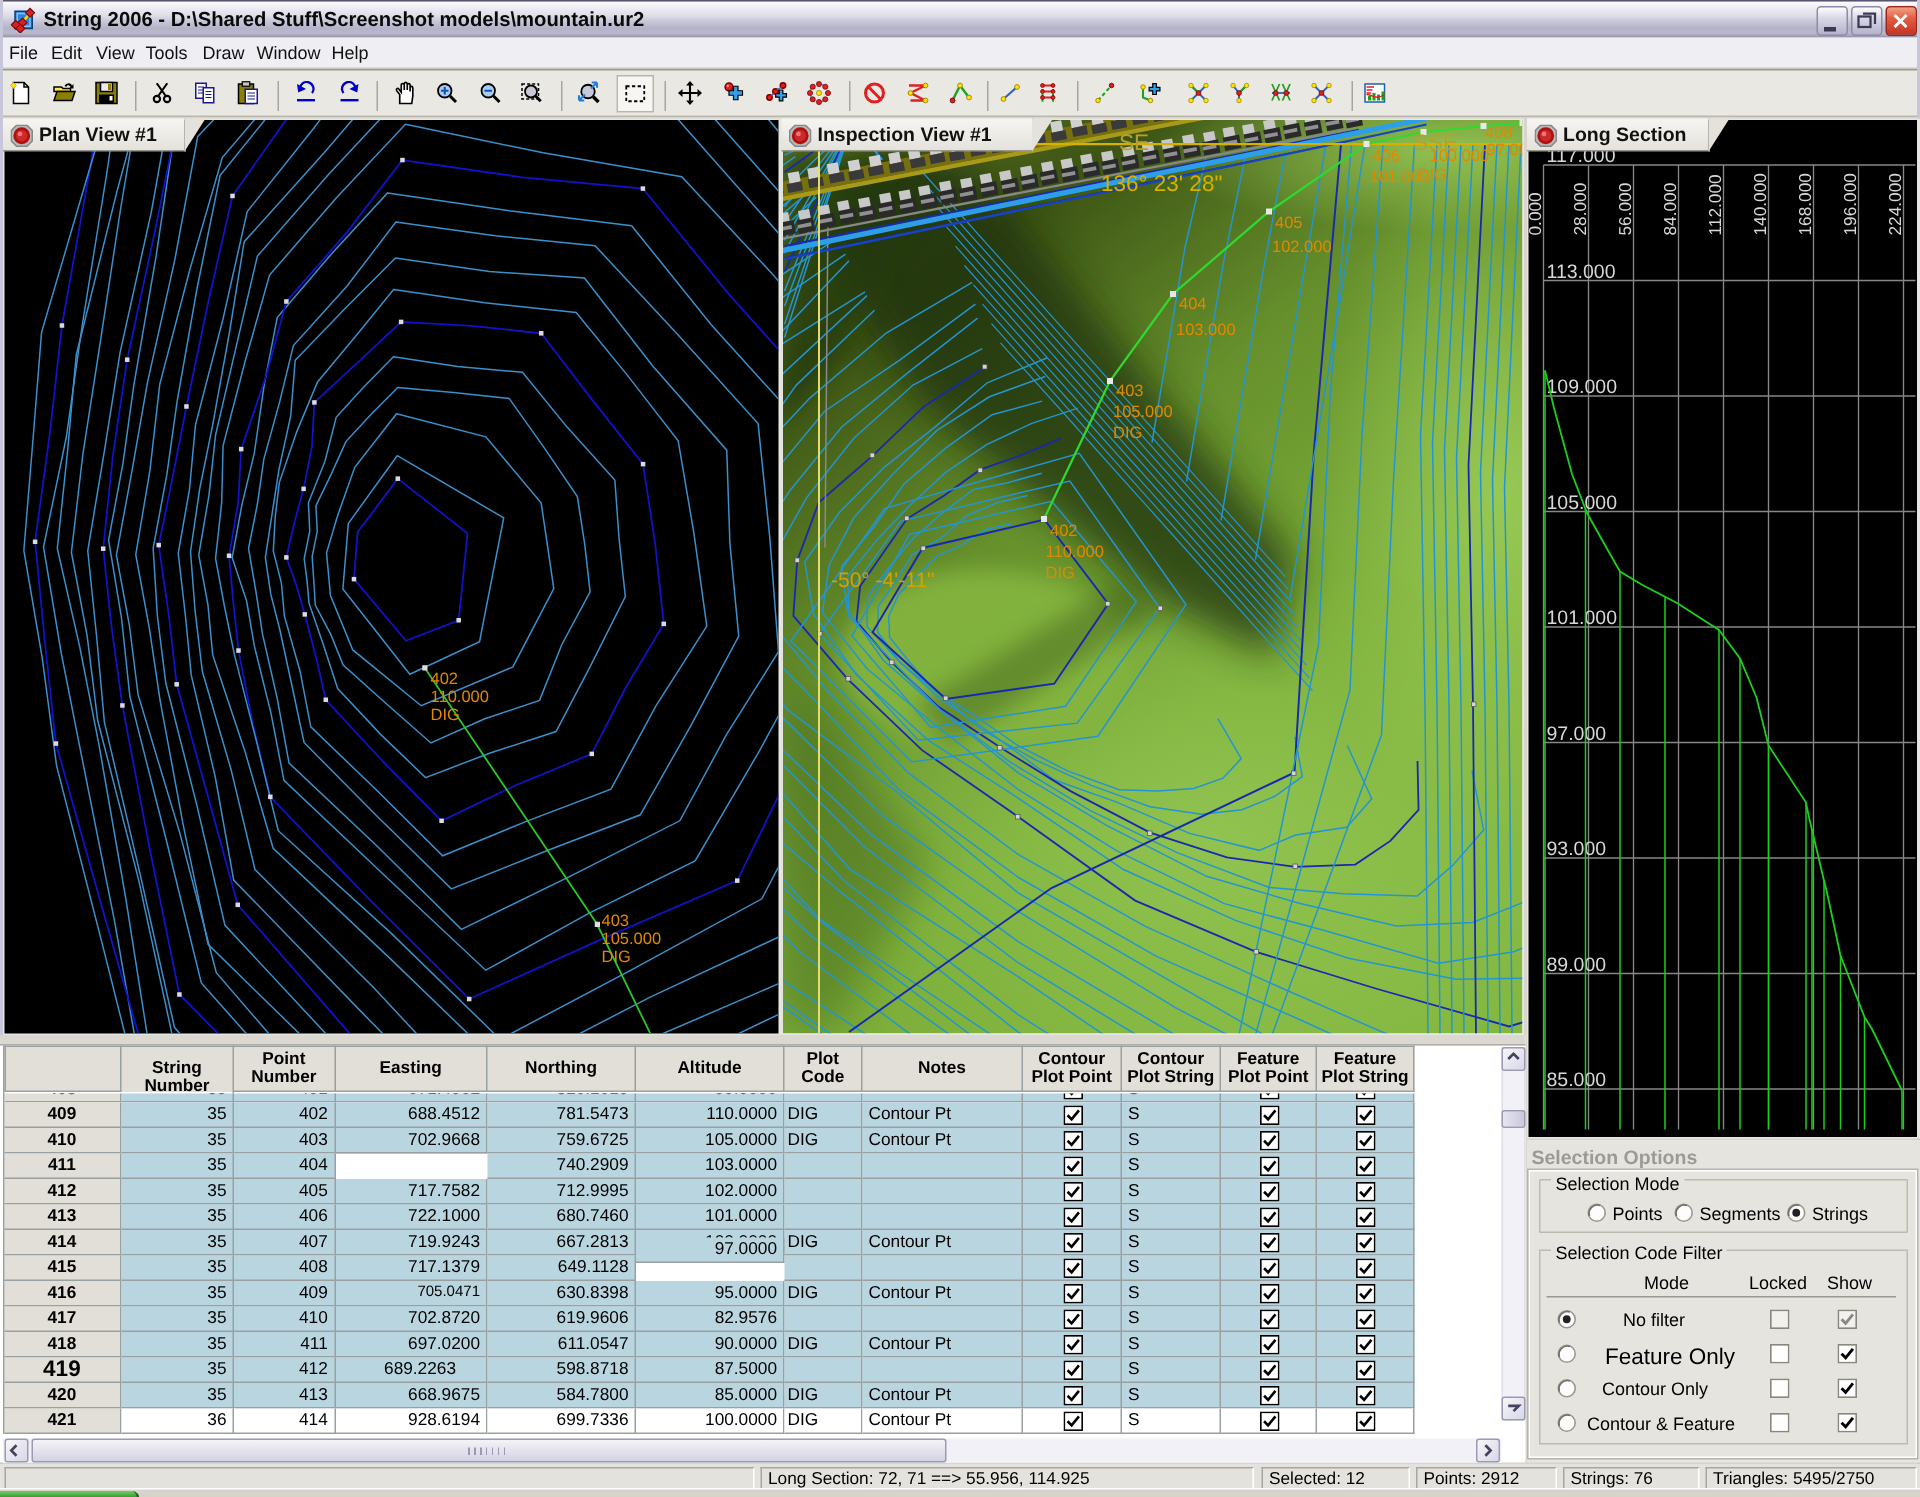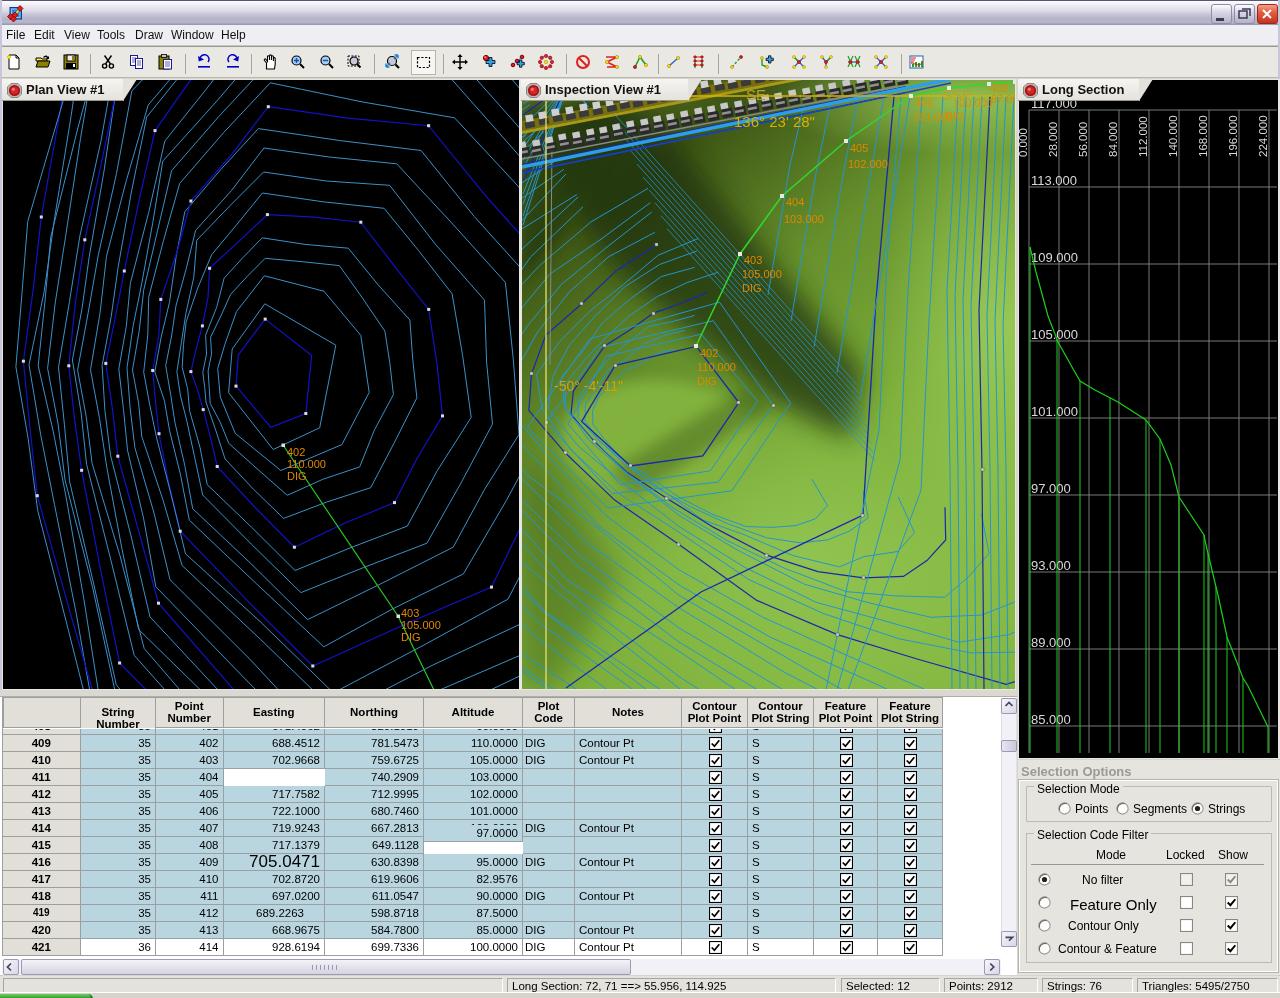--- a/index.html
+++ b/index.html
@@ -10,20 +10,21 @@
 <div class="abs" style="left:0;top:0;width:1280px;height:25px;background:linear-gradient(#fdfdfe,#f4f3f8 10%,#dddce8 40%,#c8c7d8 55%,#b4b2c8 75%,#bbbacb 88%,#9391ab);border-top:1px solid #56546e;">
 <svg class="abs" style="left:7px;top:3px" width="18" height="18" viewBox="0 0 18 18">
 <rect x="3" y="3.5" width="11.5" height="11.5" fill="#2f85e0" stroke="#0f3f7a"></rect>
 <rect x="4.5" y="5" width="8.5" height="8.5" fill="none" stroke="#8cc0f0"></rect>
 <path d="M3.5 12.5 L8 11 L13 4.5" stroke="#f2e200" stroke-width="1.6" fill="none"></path>
 <rect x="10.9" y="2.4" width="4.2" height="4.2" fill="#dd1f1f" stroke="#7a0b0b" stroke-width="0.8" transform="rotate(45 13 4.5)"></rect>
 <rect x="1.4" y="10.4" width="4.2" height="4.2" fill="#dd1f1f" stroke="#7a0b0b" stroke-width="0.8" transform="rotate(45 3.5 12.5)"></rect>
 <rect x="5.9" y="8.9" width="4.2" height="4.2" fill="#dd1f1f" stroke="#7a0b0b" stroke-width="0.8" transform="rotate(45 8 11)"></rect>
 <rect x="4.4" y="12.9" width="4.2" height="4.2" fill="#dd1f1f" stroke="#7a0b0b" stroke-width="0.8" transform="rotate(45 6.5 15)"></rect>
 </svg>
+<span class="abs" style="left:29px;top:4px;font-size:13.5px;font-weight:bold;color:#0a0a0a;letter-spacing:0px;">String 2006 - D:\Shared Stuff\Screenshot models\mountain.ur2</span>
 
 <div class="abs" style="left:1211px;top:3px;width:21px;height:20px;border-radius:3px;background:linear-gradient(#fdfdfe,#d8d7e6 40%,#b4b2ca);border:1px solid #8e8ca8;">
       <div class="abs" style="left:4px;top:13px;width:8px;height:3px;background:#3b3a52;"></div>
     </div>
 <div class="abs" style="left:1234px;top:3px;width:21px;height:20px;border-radius:3px;background:linear-gradient(#fdfdfe,#d8d7e6 40%,#b4b2ca);border:1px solid #8e8ca8;">
 <svg width="19" height="18" viewBox="0 0 19 18">
         <rect x="4" y="6" width="8" height="7" fill="none" stroke="#3b3a52" stroke-width="1.5"></rect>
         <path d="M7 4 h8 v7" fill="none" stroke="#3b3a52" stroke-width="1.5"></path>
       </svg></div>
 <div class="abs" style="left:1257px;top:3px;width:21px;height:20px;border-radius:3px;background:linear-gradient(#f0a186,#e35d43 40%,#c33422);border:1px solid #9e2614;">
@@ -1038,21 +1039,21 @@
       <rect x="0.5" y="0.5" width="11" height="11" fill="#fff" stroke="#000"></rect>
       <path d="M2.5 6 L5 8.5 L9.5 3" stroke="#000" stroke-width="1.6" fill="none"></path>
     </svg>
     <svg class="abs" style="left:904.0px;top:149.0px" width="13" height="13" viewBox="0 0 12 12">
       <rect x="0.5" y="0.5" width="11" height="11" fill="#fff" stroke="#000"></rect>
       <path d="M2.5 6 L5 8.5 L9.5 3" stroke="#000" stroke-width="1.6" fill="none"></path>
     </svg>
     <div class="abs" style="left:2.5px;top:164px;width:78.5px;height:17px;background:#e2dfd8;border-right:1px solid #9aa0a0;border-bottom:1px solid #9aa0a0;font-size:11.5px;font-weight:bold;text-align:center;line-height:16px;color:#000;overflow:hidden;"><b>416</b></div>
     <div class="abs" style="left:81px;top:164px;width:75px;height:17px;background:#b9d6e0;border-right:1px solid #9aa0a0;border-bottom:1px solid #9aa0a0;font-size:11.5px;text-align:right;padding-right:4px;line-height:16px;color:#000;overflow:hidden;">35</div>
     <div class="abs" style="left:156px;top:164px;width:67.5px;height:17px;background:#b9d6e0;border-right:1px solid #9aa0a0;border-bottom:1px solid #9aa0a0;font-size:11.5px;text-align:right;padding-right:4px;line-height:16px;color:#000;overflow:hidden;">409</div>
-    <div class="abs" style="left:223.5px;top:164px;width:101.5px;height:17px;background:#b9d6e0;border-right:1px solid #9aa0a0;border-bottom:1px solid #9aa0a0;font-size:17px;text-align:right;padding-right:4px;line-height:16px;color:#000;overflow:hidden;">705.0471</div>
+    <div class="abs" style="left:223.5px;top:164px;width:101.5px;height:17px;background:#b9d6e0;border-right:1px solid #9aa0a0;border-bottom:1px solid #9aa0a0;font-size:10px;text-align:right;padding-right:4px;line-height:16px;color:#000;overflow:hidden;">705.0471</div>
     <div class="abs" style="left:325px;top:164px;width:99px;height:17px;background:#b9d6e0;border-right:1px solid #9aa0a0;border-bottom:1px solid #9aa0a0;font-size:11.5px;text-align:right;padding-right:4px;line-height:16px;color:#000;overflow:hidden;">630.8398</div>
     <div class="abs" style="left:424px;top:164px;width:99px;height:17px;background:#b9d6e0;border-right:1px solid #9aa0a0;border-bottom:1px solid #9aa0a0;font-size:11.5px;text-align:right;padding-right:4px;line-height:16px;color:#000;overflow:hidden;">95.0000</div>
     <div class="abs" style="left:523px;top:164px;width:52px;height:17px;background:#b9d6e0;border-right:1px solid #9aa0a0;border-bottom:1px solid #9aa0a0;font-size:11.5px;text-align:left;padding-left:2px;line-height:16px;color:#000;overflow:hidden;">DIG</div>
     <div class="abs" style="left:575px;top:164px;width:107px;height:17px;background:#b9d6e0;border-right:1px solid #9aa0a0;border-bottom:1px solid #9aa0a0;font-size:11.5px;text-align:left;padding-left:4px;line-height:16px;color:#000;overflow:hidden;">Contour Pt</div>
     <div class="abs" style="left:682px;top:164px;width:66px;height:17px;background:#b9d6e0;border-right:1px solid #9aa0a0;border-bottom:1px solid #9aa0a0;font-size:11.5px;text-align:right;padding-right:4px;line-height:16px;color:#000;overflow:hidden;"></div>
     <div class="abs" style="left:748px;top:164px;width:66px;height:17px;background:#b9d6e0;border-right:1px solid #9aa0a0;border-bottom:1px solid #9aa0a0;font-size:11.5px;text-align:left;padding-left:4px;line-height:16px;color:#000;overflow:hidden;">S</div>
     <div class="abs" style="left:814px;top:164px;width:64px;height:17px;background:#b9d6e0;border-right:1px solid #9aa0a0;border-bottom:1px solid #9aa0a0;font-size:11.5px;text-align:right;padding-right:4px;line-height:16px;color:#000;overflow:hidden;"></div>
     <div class="abs" style="left:878px;top:164px;width:65px;height:17px;background:#b9d6e0;border-right:1px solid #9aa0a0;border-bottom:1px solid #9aa0a0;font-size:11.5px;text-align:right;padding-right:4px;line-height:16px;color:#000;overflow:hidden;"></div>
     <svg class="abs" style="left:708.5px;top:166.0px" width="13" height="13" viewBox="0 0 12 12">
       <rect x="0.5" y="0.5" width="11" height="11" fill="#fff" stroke="#000"></rect>
@@ -1107,21 +1108,21 @@
       <path d="M2.5 6 L5 8.5 L9.5 3" stroke="#000" stroke-width="1.6" fill="none"></path>
     </svg>
     <svg class="abs" style="left:839.5px;top:200.0px" width="13" height="13" viewBox="0 0 12 12">
       <rect x="0.5" y="0.5" width="11" height="11" fill="#fff" stroke="#000"></rect>
       <path d="M2.5 6 L5 8.5 L9.5 3" stroke="#000" stroke-width="1.6" fill="none"></path>
     </svg>
     <svg class="abs" style="left:904.0px;top:200.0px" width="13" height="13" viewBox="0 0 12 12">
       <rect x="0.5" y="0.5" width="11" height="11" fill="#fff" stroke="#000"></rect>
       <path d="M2.5 6 L5 8.5 L9.5 3" stroke="#000" stroke-width="1.6" fill="none"></path>
     </svg>
-    <div class="abs" style="left:2.5px;top:215px;width:78.5px;height:17px;background:#e2dfd8;border-right:1px solid #9aa0a0;border-bottom:1px solid #9aa0a0;font-size:10px;font-weight:bold;text-align:center;line-height:16px;color:#000;overflow:hidden;"><b>419</b></div>
+    <div class="abs" style="left:2.5px;top:215px;width:78.5px;height:17px;background:#e2dfd8;border-right:1px solid #9aa0a0;border-bottom:1px solid #9aa0a0;font-size:15px;font-weight:bold;text-align:center;line-height:16px;color:#000;overflow:hidden;"><b>419</b></div>
     <div class="abs" style="left:81px;top:215px;width:75px;height:17px;background:#b9d6e0;border-right:1px solid #9aa0a0;border-bottom:1px solid #9aa0a0;font-size:11.5px;text-align:right;padding-right:4px;line-height:16px;color:#000;overflow:hidden;">35</div>
     <div class="abs" style="left:156px;top:215px;width:67.5px;height:17px;background:#b9d6e0;border-right:1px solid #9aa0a0;border-bottom:1px solid #9aa0a0;font-size:11.5px;text-align:right;padding-right:4px;line-height:16px;color:#000;overflow:hidden;">412</div>
     <div class="abs" style="left:223.5px;top:215px;width:101.5px;height:17px;background:#b9d6e0;border-right:1px solid #9aa0a0;border-bottom:1px solid #9aa0a0;font-size:11.5px;text-align:right;padding-right:20px;line-height:16px;color:#000;overflow:hidden;">689.2263</div>
     <div class="abs" style="left:325px;top:215px;width:99px;height:17px;background:#b9d6e0;border-right:1px solid #9aa0a0;border-bottom:1px solid #9aa0a0;font-size:11.5px;text-align:right;padding-right:4px;line-height:16px;color:#000;overflow:hidden;">598.8718</div>
     <div class="abs" style="left:424px;top:215px;width:99px;height:17px;background:#b9d6e0;border-right:1px solid #9aa0a0;border-bottom:1px solid #9aa0a0;font-size:11.5px;text-align:right;padding-right:4px;line-height:16px;color:#000;overflow:hidden;">87.5000</div>
     <div class="abs" style="left:523px;top:215px;width:52px;height:17px;background:#b9d6e0;border-right:1px solid #9aa0a0;border-bottom:1px solid #9aa0a0;font-size:11.5px;text-align:left;padding-left:2px;line-height:16px;color:#000;overflow:hidden;"></div>
     <div class="abs" style="left:575px;top:215px;width:107px;height:17px;background:#b9d6e0;border-right:1px solid #9aa0a0;border-bottom:1px solid #9aa0a0;font-size:11.5px;text-align:left;padding-left:4px;line-height:16px;color:#000;overflow:hidden;"></div>
     <div class="abs" style="left:682px;top:215px;width:66px;height:17px;background:#b9d6e0;border-right:1px solid #9aa0a0;border-bottom:1px solid #9aa0a0;font-size:11.5px;text-align:right;padding-right:4px;line-height:16px;color:#000;overflow:hidden;"></div>
     <div class="abs" style="left:748px;top:215px;width:66px;height:17px;background:#b9d6e0;border-right:1px solid #9aa0a0;border-bottom:1px solid #9aa0a0;font-size:11.5px;text-align:left;padding-left:4px;line-height:16px;color:#000;overflow:hidden;">S</div>
     <div class="abs" style="left:814px;top:215px;width:64px;height:17px;background:#b9d6e0;border-right:1px solid #9aa0a0;border-bottom:1px solid #9aa0a0;font-size:11.5px;text-align:right;padding-right:4px;line-height:16px;color:#000;overflow:hidden;"></div>

